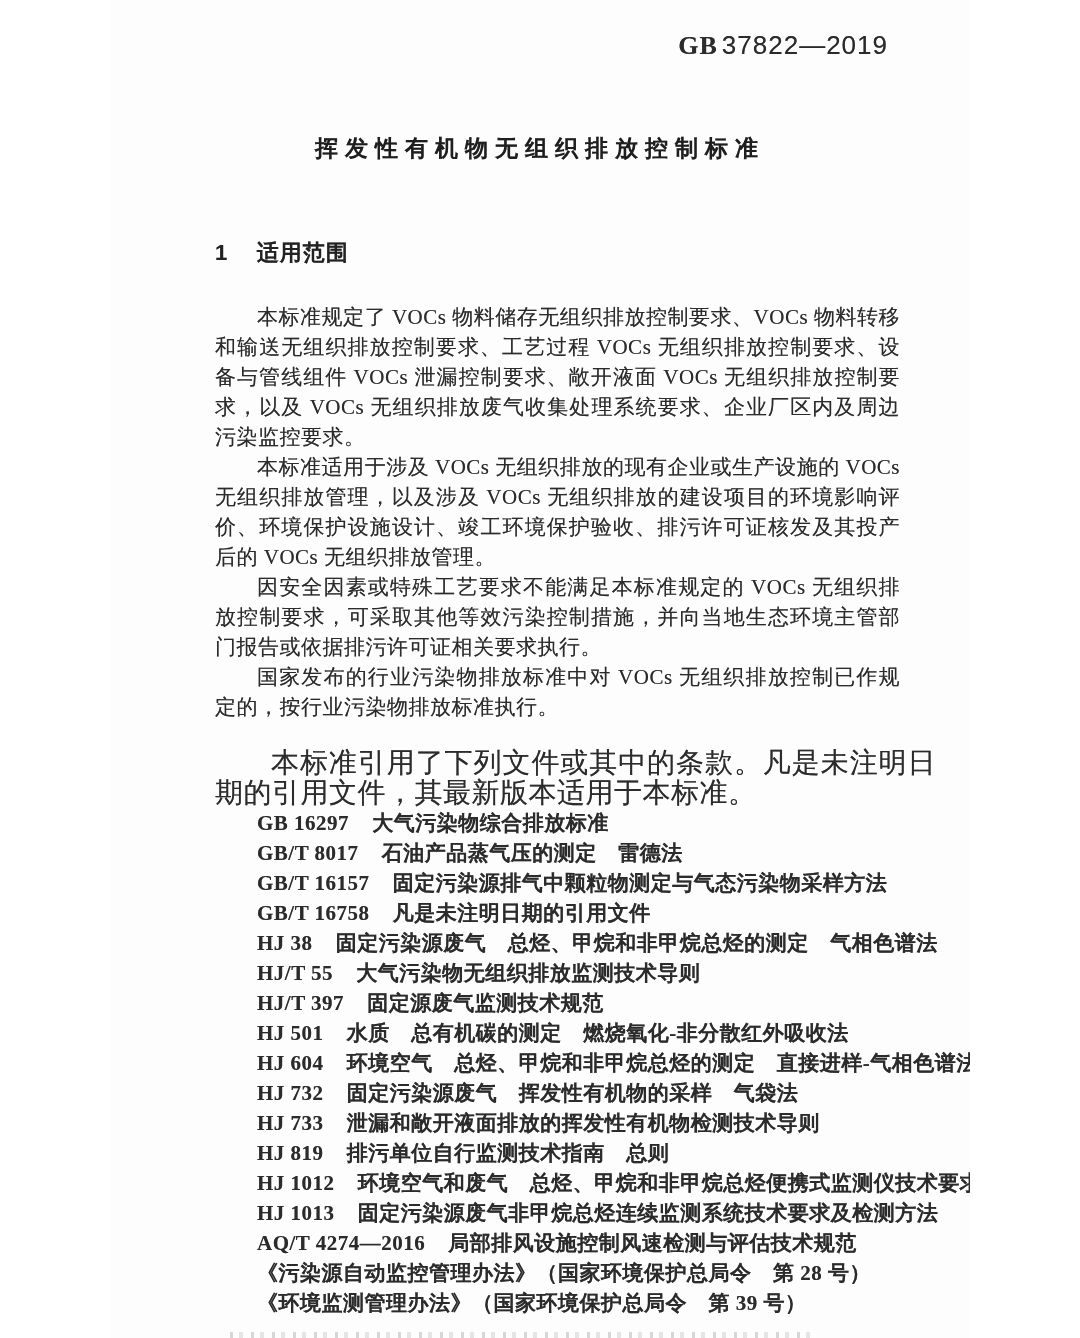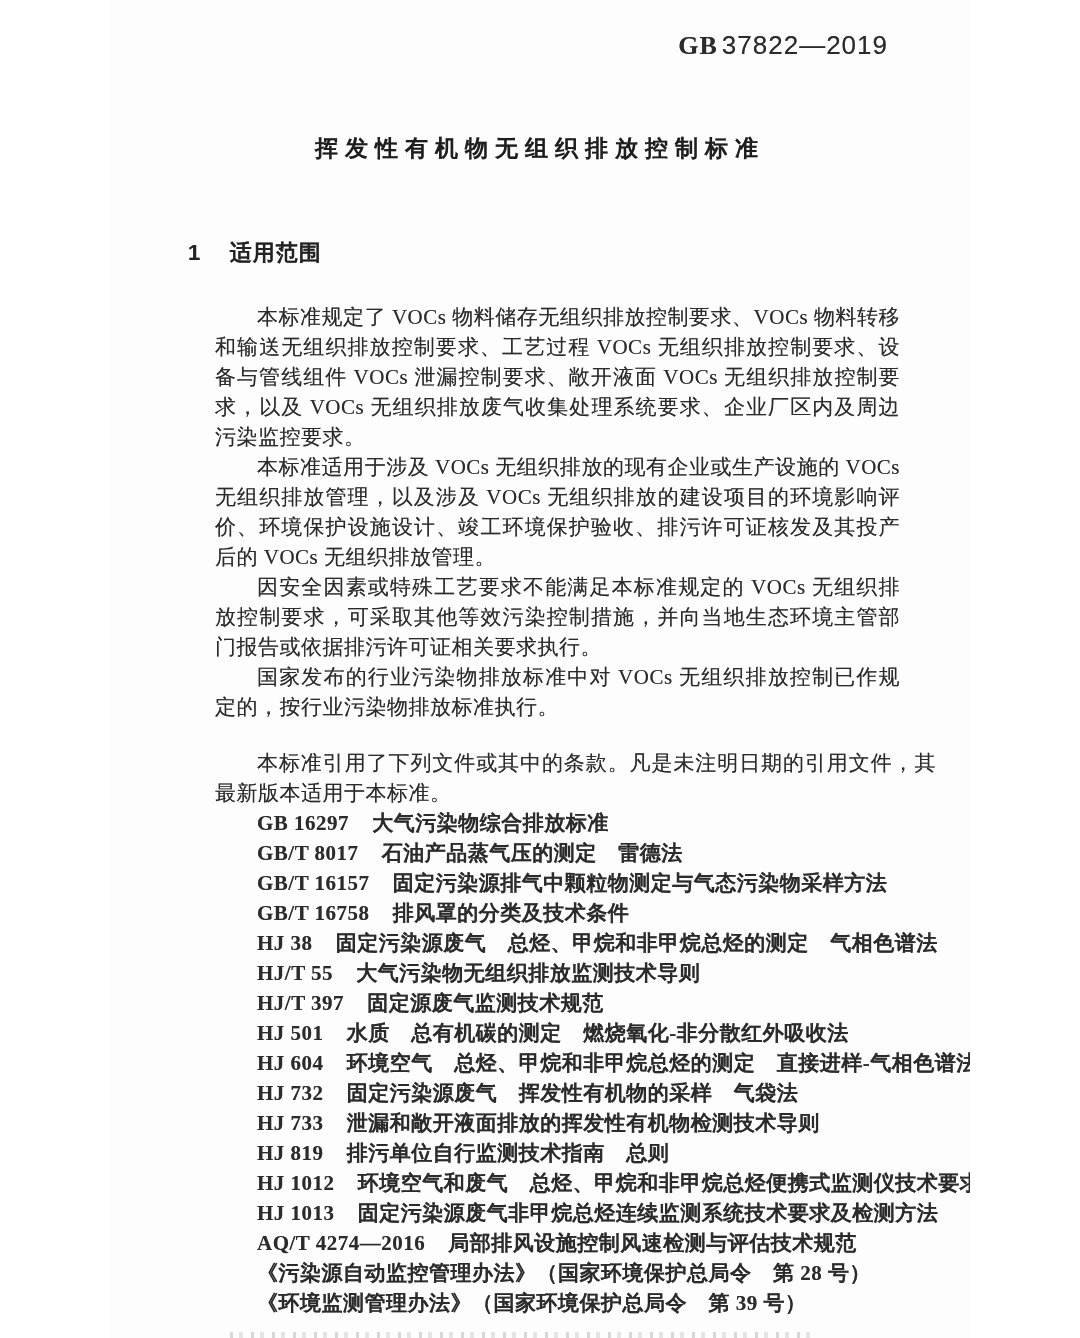--- a/index.html
+++ b/index.html
@@ -35,42 +35,42 @@
   .doc-title {
     margin-top: 72px;
     text-align: center;
     font-family: "Liberation Sans", "DejaVu Sans", sans-serif;
     font-weight: 700;
     font-size: 23px;
     letter-spacing: 7px;
     color: #1e1e1e;
   }
   .sec-heading {
-    margin-left: 78px;
+    margin-left: 105px;
     margin-right: 70px;
     font-family: "Liberation Sans", "DejaVu Sans", sans-serif;
     font-weight: 700;
     font-size: 22px;
     color: #222;
     letter-spacing: 1px;
   }
   .sec-heading .sec-num { display: inline-block; margin-right: 1.3em; }
   .sec1-heading { margin-top: 74px; }
   .sec2-heading { margin-top: 32px; }
   .sec3-heading { margin-top: 28px; }
   .body-text {
     margin: 34px 70px 0 105px;
     font-size: 21px;
     line-height: 30px;
     text-align: justify;
   }
   .body-para { text-indent: 2em; letter-spacing: 0.5px; }
   .sec2-intro {
     margin: 26px 34px 0 105px;
-    font-size: 21px;
+    font-size: 28px;
     line-height: 30px;
     text-indent: 2em;
     text-align: justify;
     letter-spacing: 0.5px;
   }
   .ref-list {
     margin: 0 70px 0 105px;
     font-size: 21px;
     line-height: 30px;
     font-weight: bold;
@@ -131,21 +131,21 @@
 
       <div class="ref-line">
         <span class="ref-code">GB/T 8017</span><span class="ref-title">石油产品蒸气压的测定　雷德法</span>
       </div>
 
       <div class="ref-line">
         <span class="ref-code">GB/T 16157</span><span class="ref-title">固定污染源排气中颗粒物测定与气态污染物采样方法</span>
       </div>
 
       <div class="ref-line">
-        <span class="ref-code">GB/T 16758</span><span class="ref-title">排风罩的分类及技术条件</span>
+        <span class="ref-code">GB/T 16758</span><span class="ref-title">凡是未注明日期的引用文件</span>
       </div>
 
       <div class="ref-line">
         <span class="ref-code">HJ 38</span><span class="ref-title">固定污染源废气　总烃、甲烷和非甲烷总烃的测定　气相色谱法</span>
       </div>
 
       <div class="ref-line">
         <span class="ref-code">HJ/T 55</span><span class="ref-title">大气污染物无组织排放监测技术导则</span>
       </div>
 

